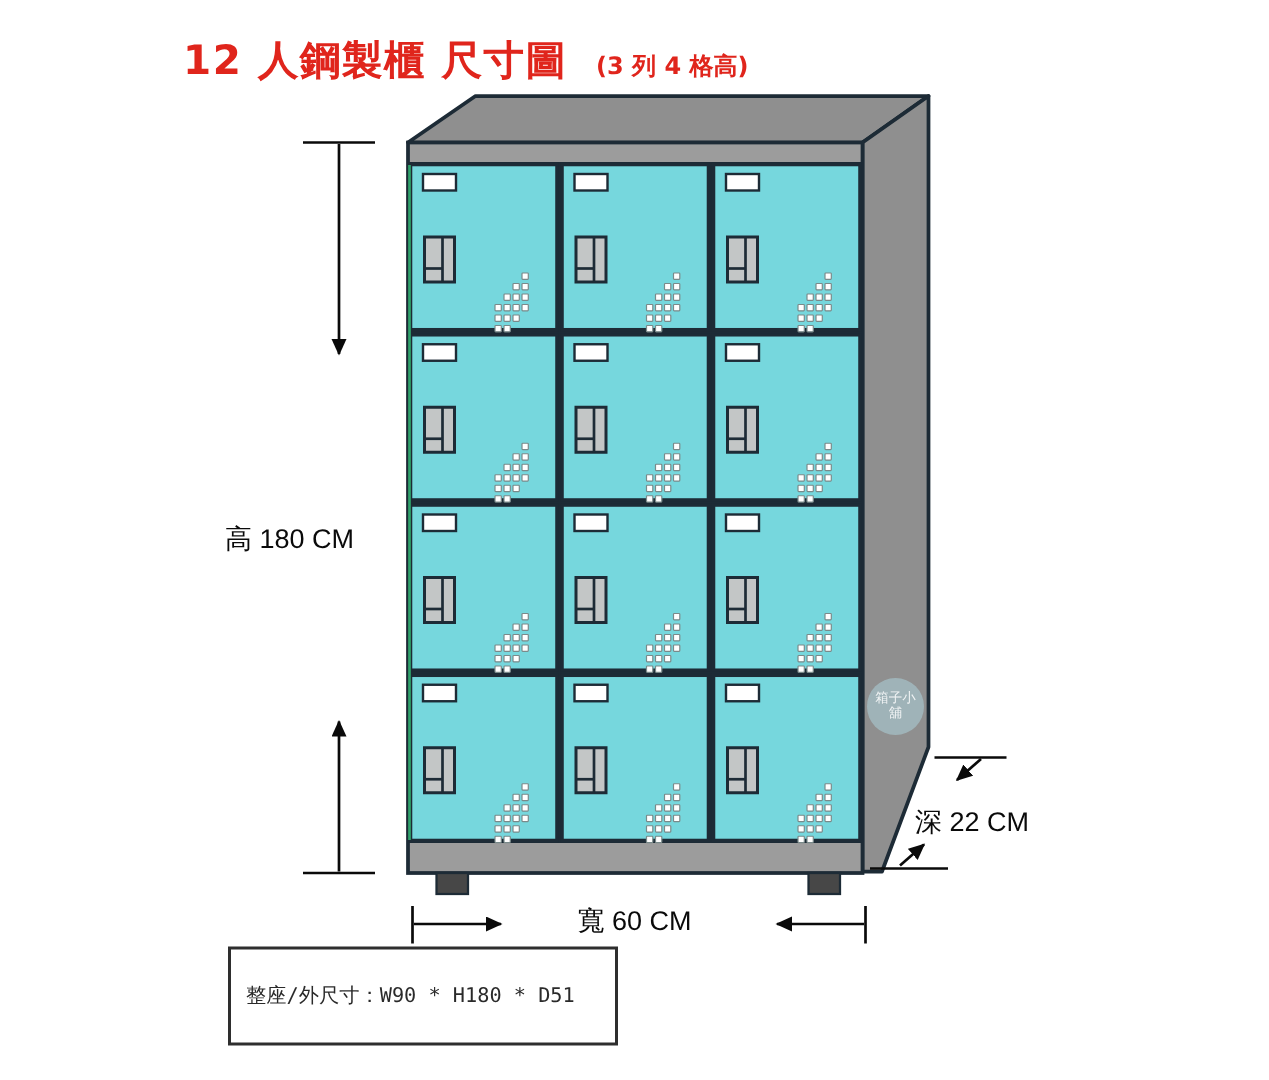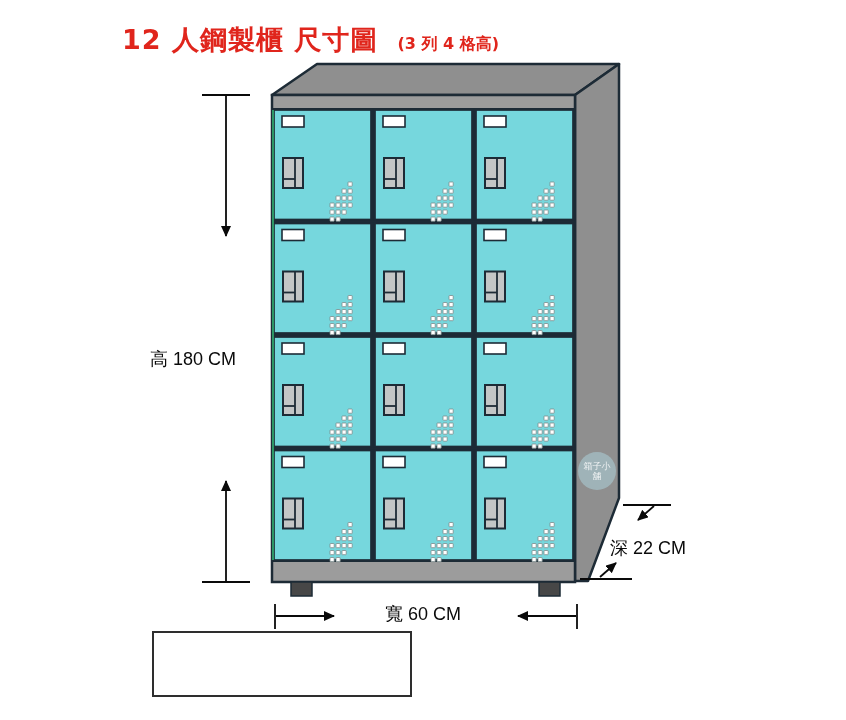--- a/index.html
+++ b/index.html
@@ -398,15 +398,16 @@
     <span class="sub">(3 列 4 格高)</span>
   </div>
 
   <div class="dim-label dim-height">高 180 CM</div>
   <div class="dim-label dim-width">寬 60 CM</div>
   <div class="dim-label dim-depth">深 22 CM</div>
 
   <div class="watermark">箱子小舖</div>
 
   <div class="spec-box">
+    <div>整座/外尺寸：W90 * H180 * D51</div>
   </div>
 
 </div>
 
 </body></html>

